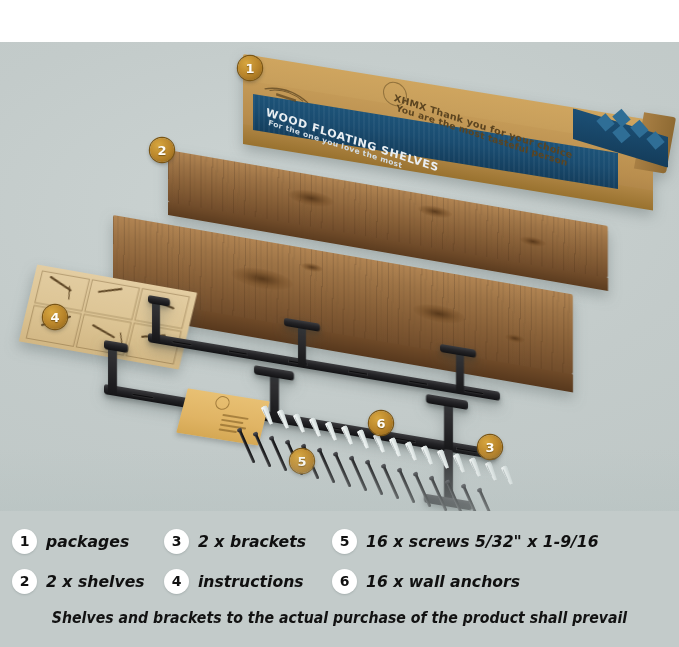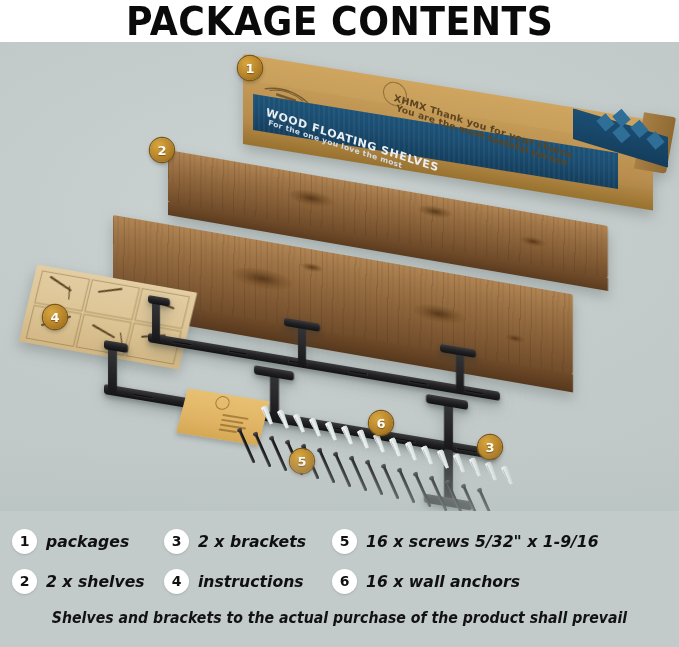--- a/index.html
+++ b/index.html
@@ -261,23 +261,20 @@
     font-style:italic;font-weight:700;
     font-size:15px;color:#121212;
     transform:scaleX(0.94);
   }
 </style>
 </head>
 <body>
 
 <div class="sheet">
 
-  <div class="header">
-    <div class="header-title">PACKAGE CONTENTS</div>
-  </div>
 
   <div class="stage">
 
     <div class="box-wrap shadow-soft">
       <div class="box-top"></div>
       <div class="box-face"></div>
       <div class="box-front-edge"></div>
       <div class="box-end"></div>
 
       <div class="blue-tail"></div>

